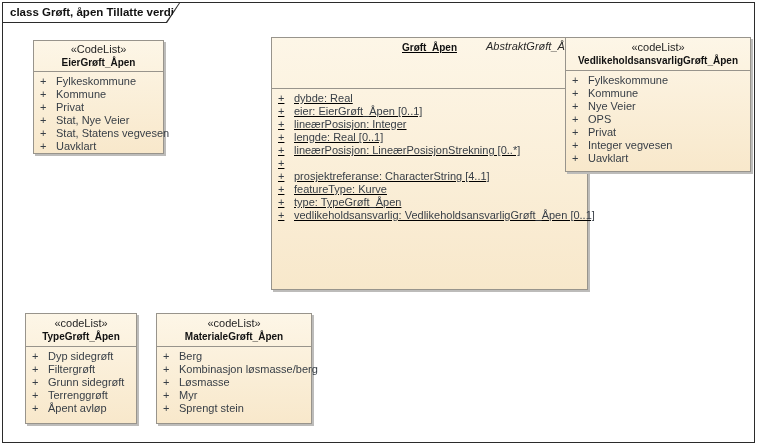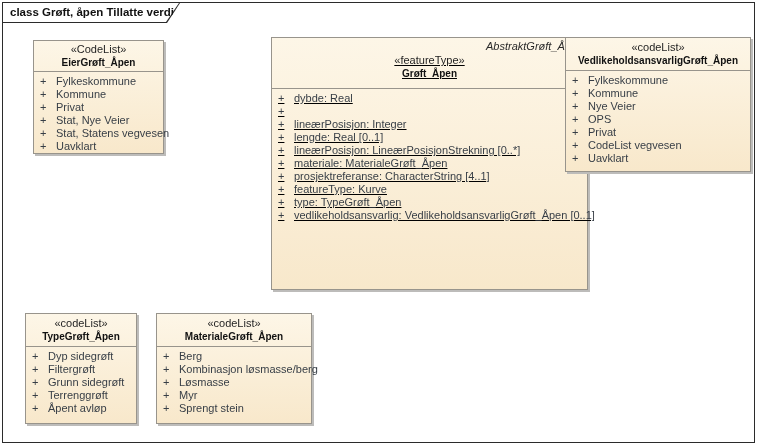--- a/index.html
+++ b/index.html
@@ -153,46 +153,45 @@
         <div class="row">
           <span class="plus">+</span>
           <span class="txt">Uavklart</span>
         </div>
       </div>
   </div>
 
   <div class="uml-box" id="box-groft">
     <div class="box-header">
       <div class="parent-label">AbstraktGrøft_Å</div>
-      <div class="stereotype">«featureType»</div>
       <div class="class-name">Grøft_Åpen</div>
     </div>
     <div class="box-items">
         <div class="row">
           <span class="plus">+</span>
           <span class="txt">dybde: Real</span>
         </div>
         <div class="row">
           <span class="plus">+</span>
+          <span class="txt">eier: EierGrøft_Åpen [0..1]</span>
         </div>
         <div class="row">
           <span class="plus">+</span>
           <span class="txt">lineærPosisjon: Integer</span>
         </div>
         <div class="row">
           <span class="plus">+</span>
           <span class="txt">lengde: Real [0..1]</span>
         </div>
         <div class="row">
           <span class="plus">+</span>
           <span class="txt">lineærPosisjon: LineærPosisjonStrekning [0..*]</span>
         </div>
         <div class="row">
           <span class="plus">+</span>
-          <span class="txt">materiale: MaterialeGrøft_Åpen</span>
         </div>
         <div class="row">
           <span class="plus">+</span>
           <span class="txt">prosjektreferanse: CharacterString [4..1]</span>
         </div>
         <div class="row">
           <span class="plus">+</span>
           <span class="txt">featureType: Kurve</span>
         </div>
         <div class="row">
@@ -227,21 +226,21 @@
         <div class="row">
           <span class="plus">+</span>
           <span class="txt">OPS</span>
         </div>
         <div class="row">
           <span class="plus">+</span>
           <span class="txt">Privat</span>
         </div>
         <div class="row">
           <span class="plus">+</span>
-          <span class="txt">CodeList vegvesen</span>
+          <span class="txt">Integer vegvesen</span>
         </div>
         <div class="row">
           <span class="plus">+</span>
           <span class="txt">Uavklart</span>
         </div>
       </div>
   </div>
 
   <div class="uml-box" id="box-type">
     <div class="box-header">

